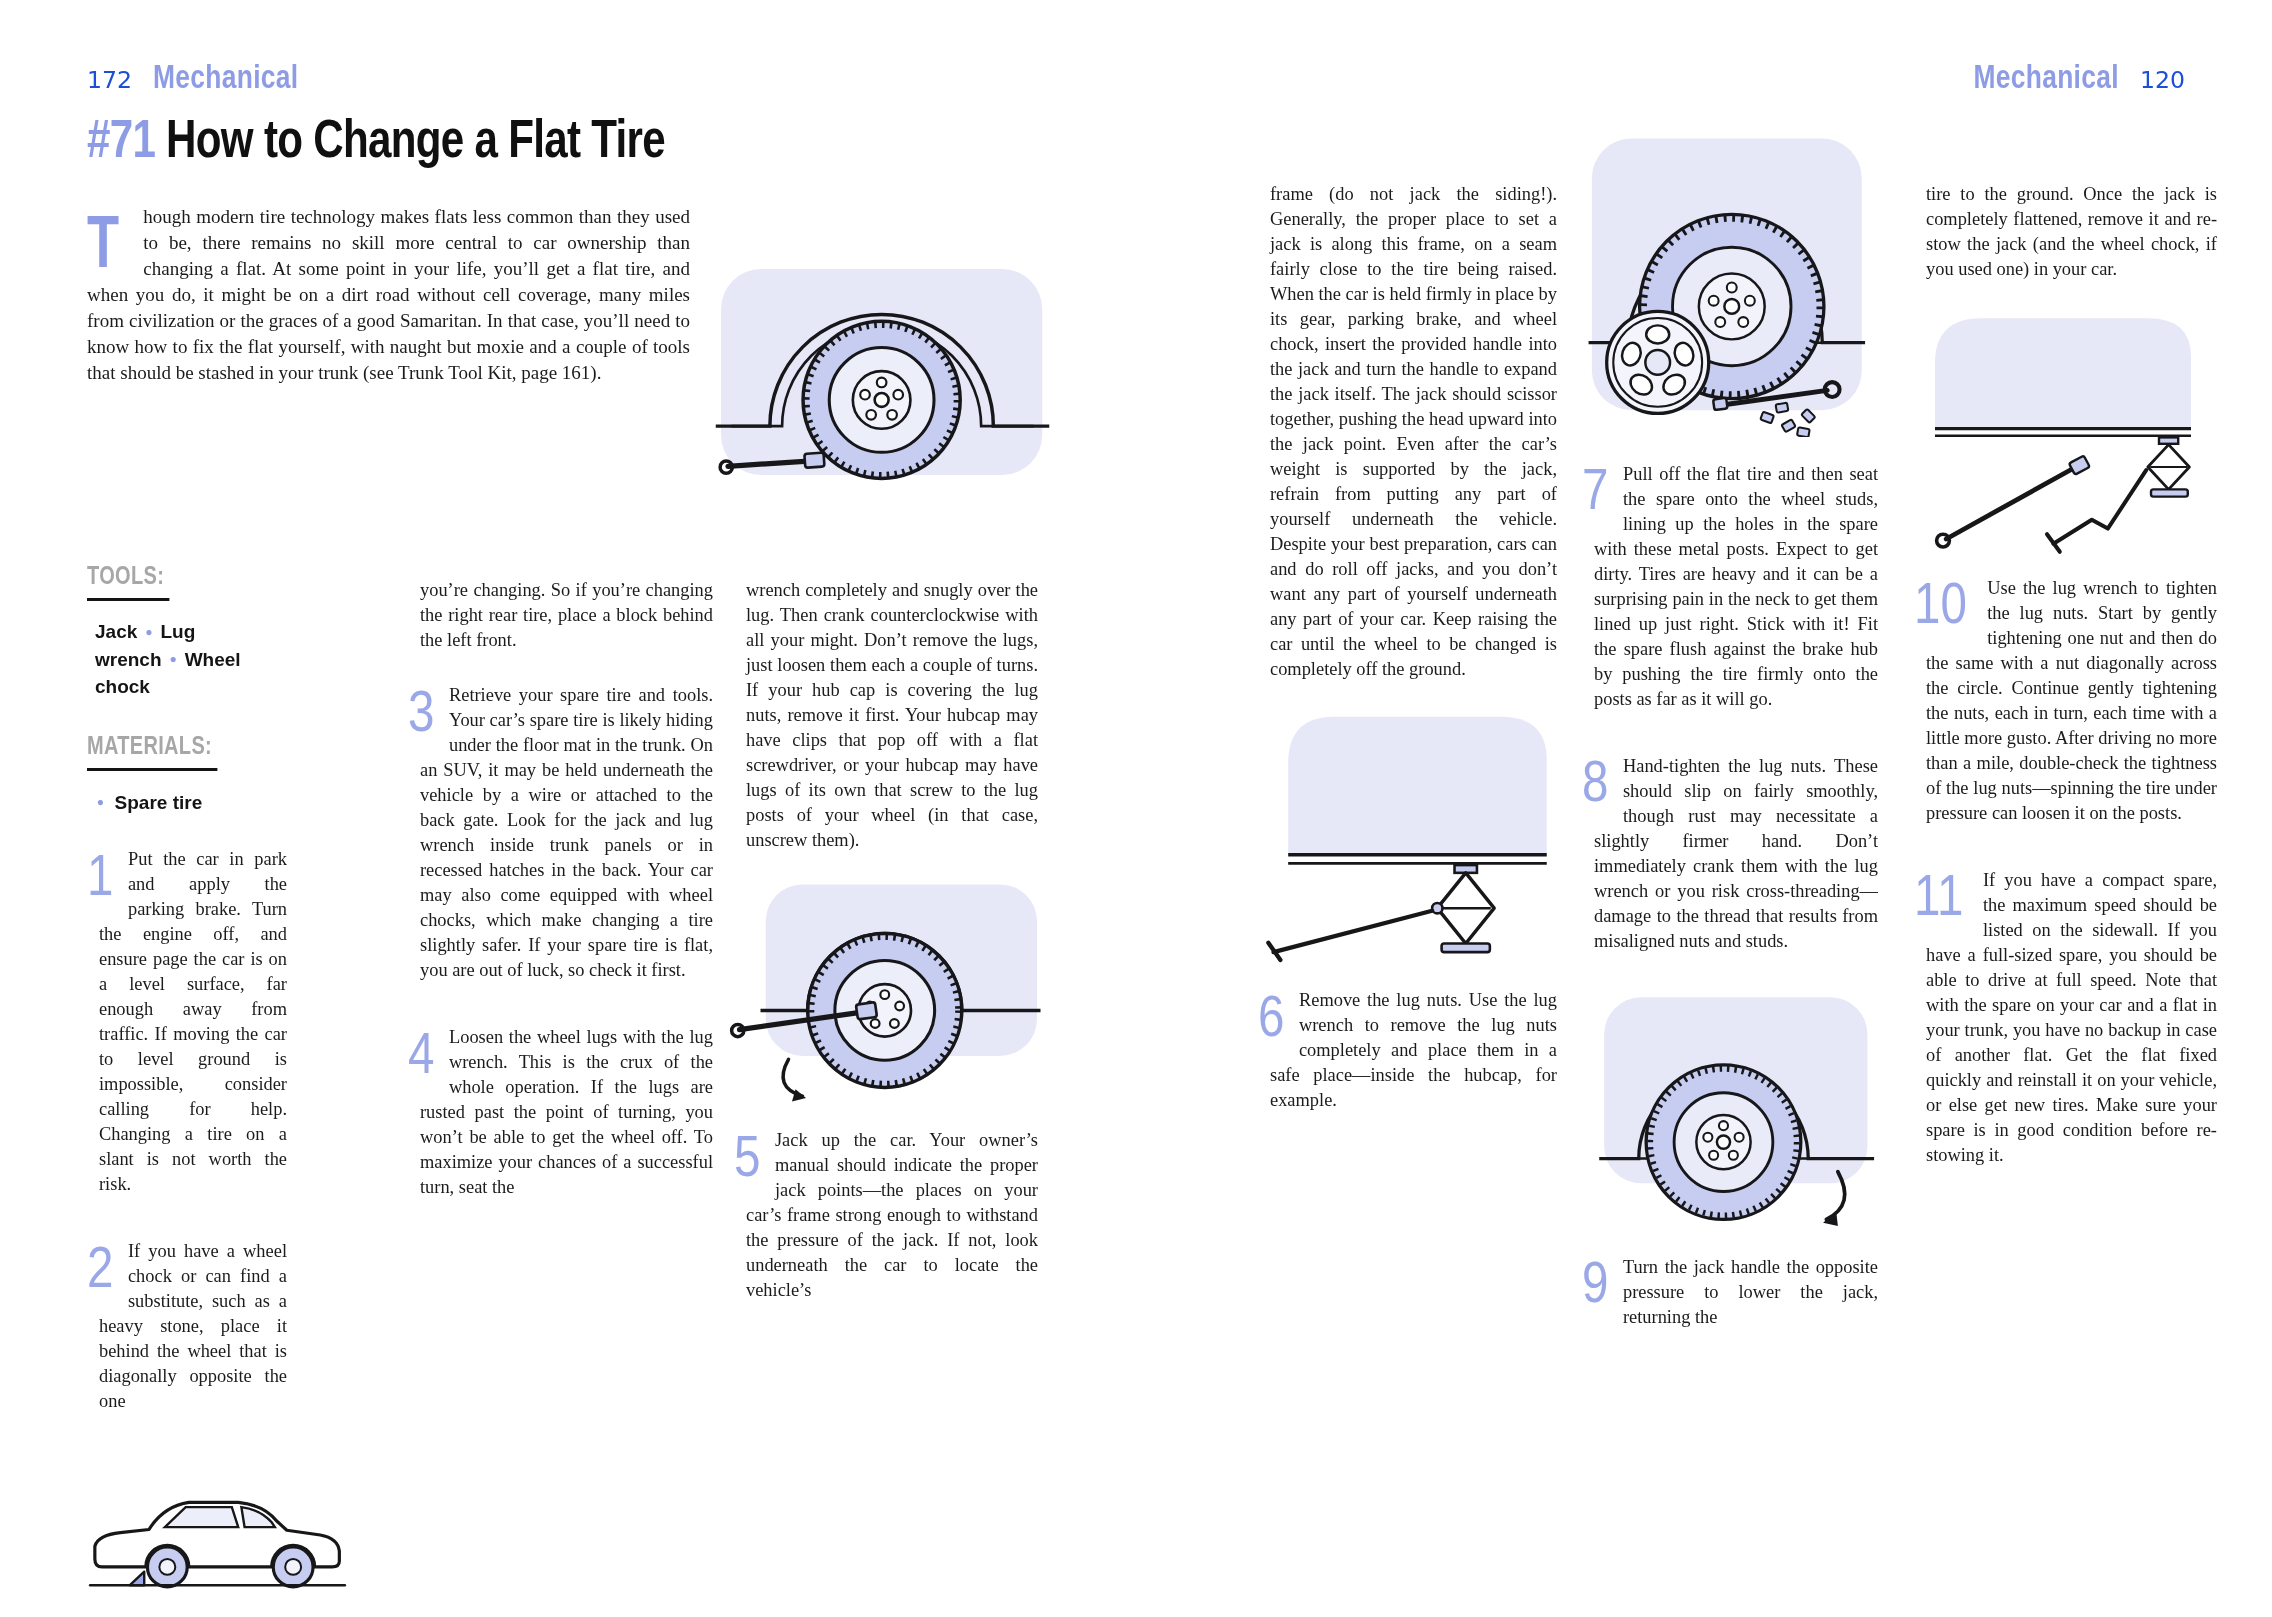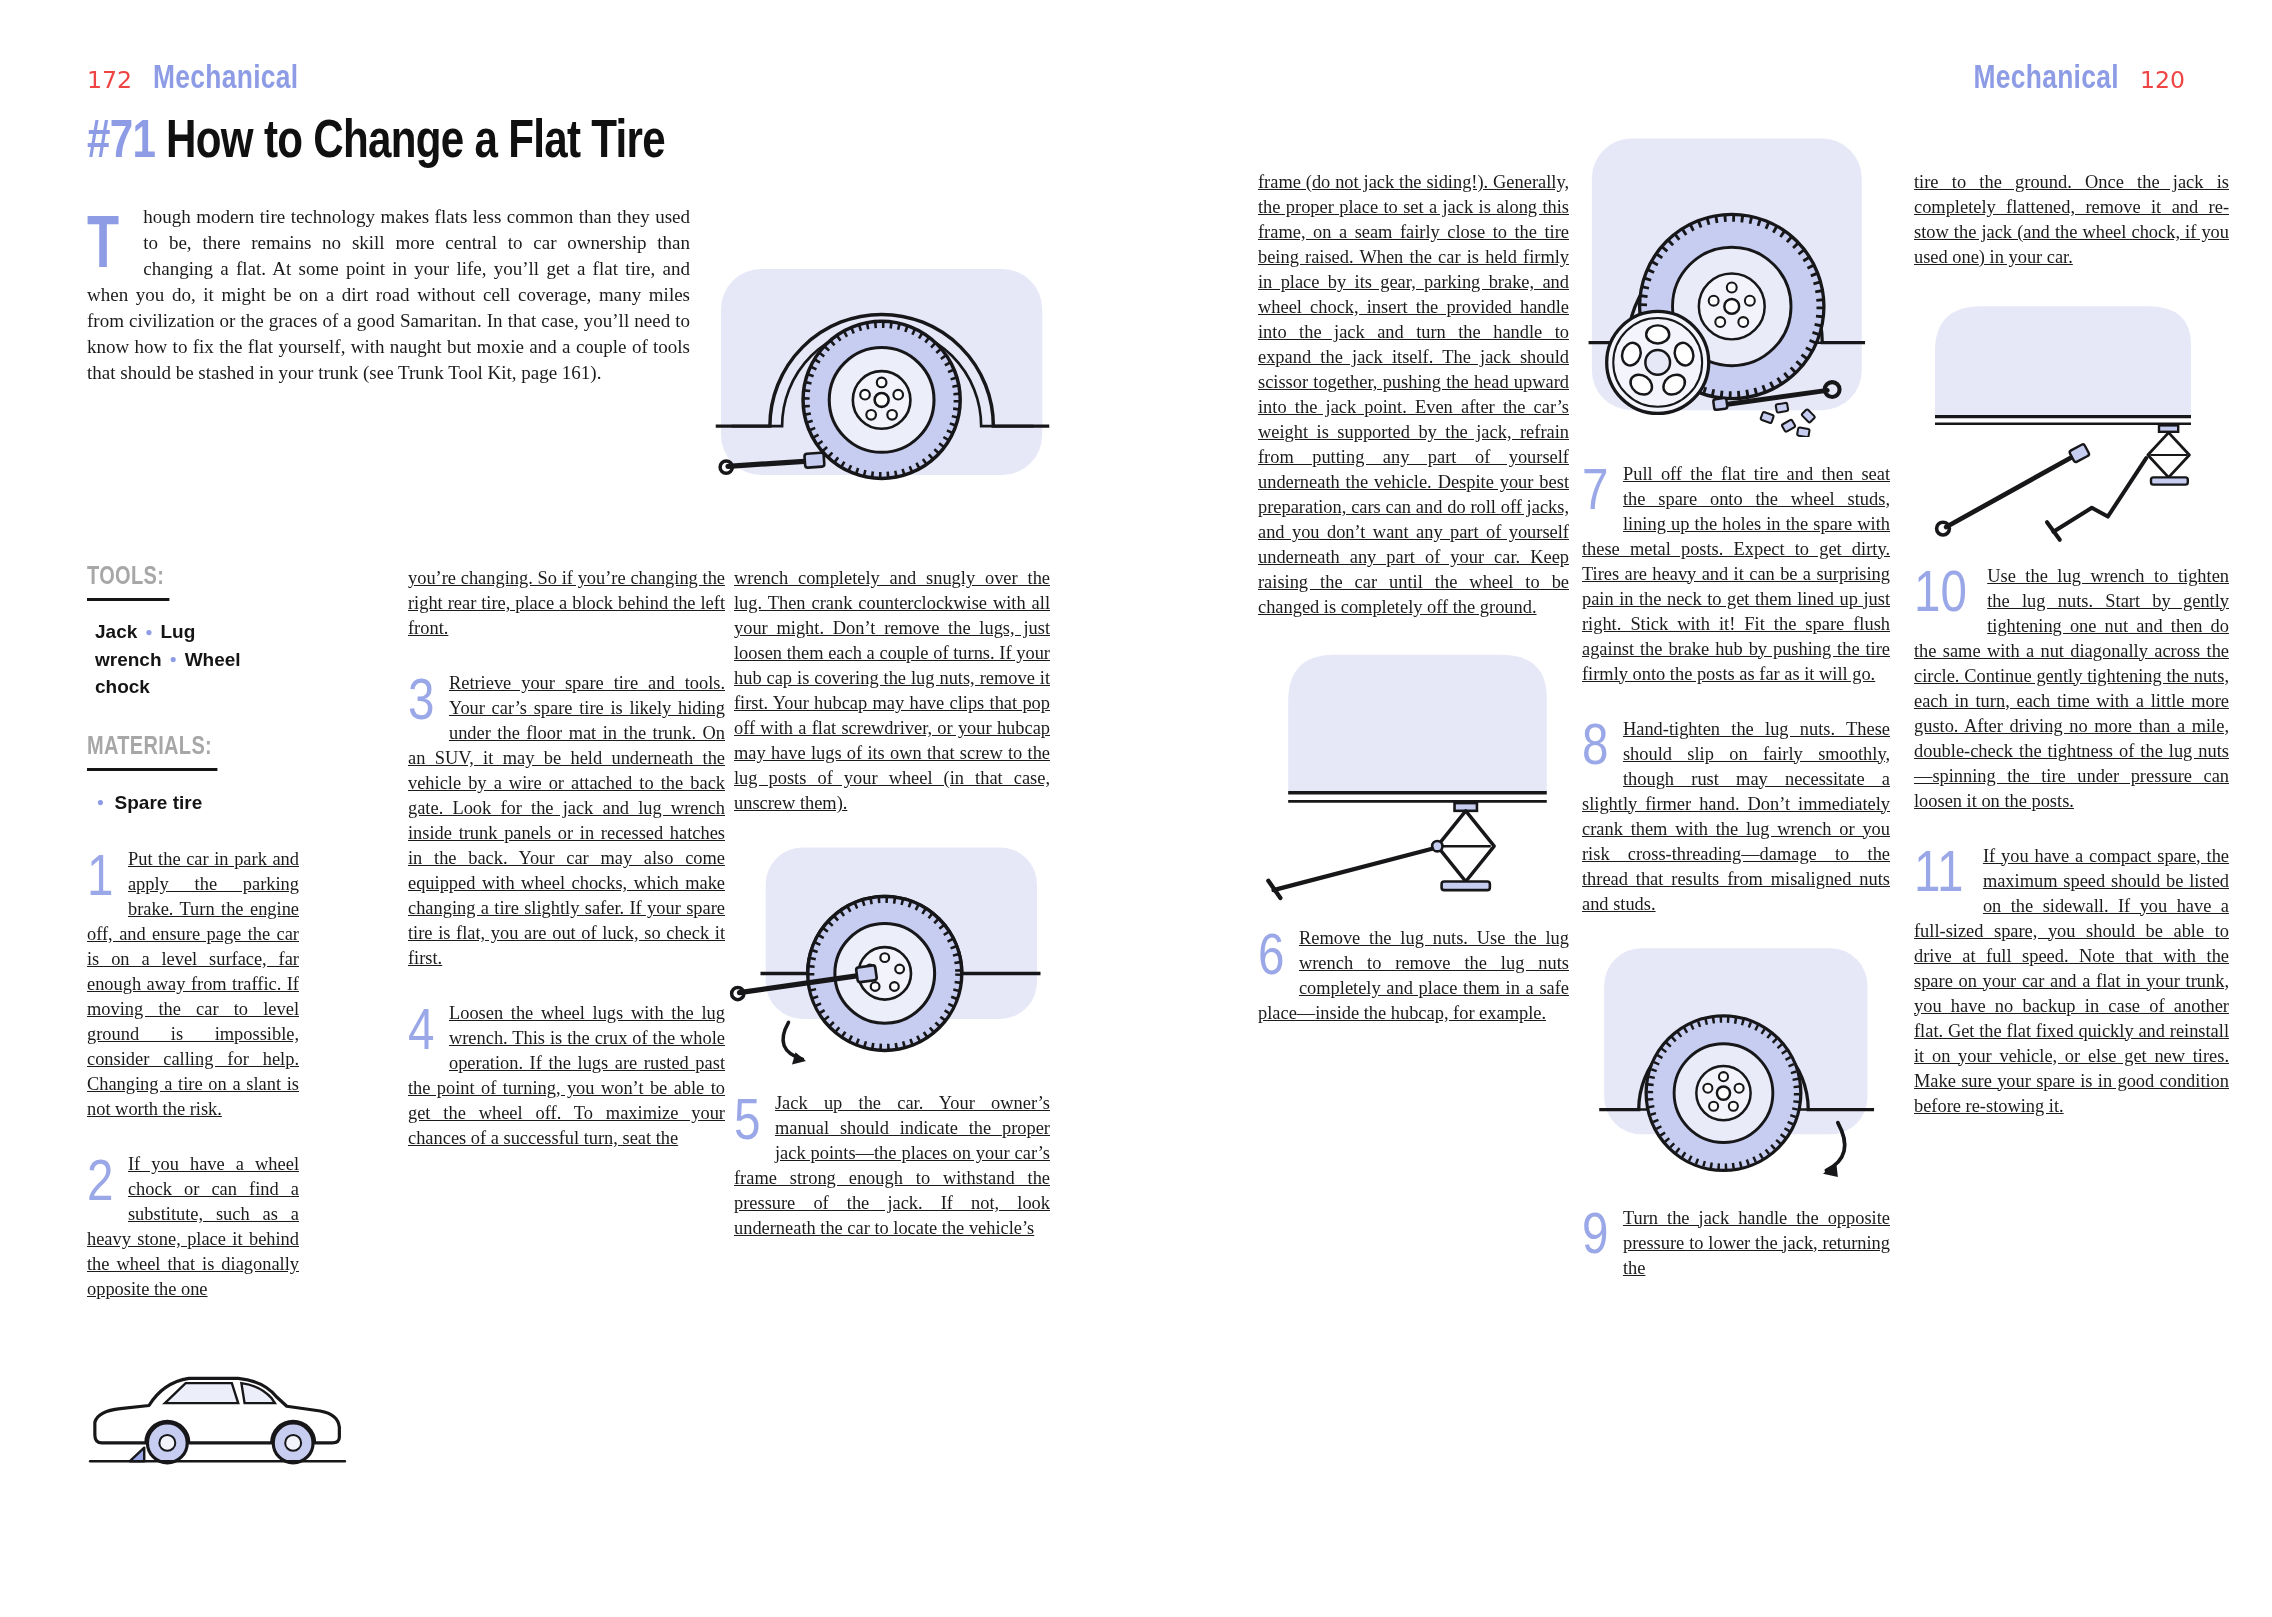--- a/index.html
+++ b/index.html
@@ -3,42 +3,42 @@
 <meta charset="utf-8">
 <style>
   html,body{margin:0;padding:0;background:#ffffff;}
   #canvas{position:relative;width:2273px;height:1617px;background:#ffffff;overflow:hidden;
           font-family:"Liberation Serif", serif;color:#1b1b1b;}
   .page{position:absolute;top:0;width:1136px;height:1617px;}
   #left-page{left:0;} #right-page{left:1136px;}
 
   
   .runhead{position:absolute;top:58px;display:flex;align-items:baseline;gap:21px;}
-  .runhead .pnum{font-family:"DejaVu Sans", sans-serif;font-size:23.6px;font-weight:400;color:#ef4444;}
+  .runhead .pnum{font-family:"DejaVu Sans", sans-serif;font-size:23.6px;font-weight:400;color:#1d4ed8;}
   .cond{display:inline-block;transform:scaleX(0.8);transform-origin:left;}
   .cond-r{display:inline-block;transform:scaleX(0.8);transform-origin:right;}
   .runhead .section{font-family:"Liberation Sans", sans-serif;font-weight:700;font-size:33px;
                     color:#8d9ce5;letter-spacing:0.4px;}
 
   
   .title-row{position:absolute;left:87px;top:107px;white-space:nowrap;
              font-family:"Liberation Sans", sans-serif;font-weight:700;font-size:54px;
              letter-spacing:-0.9px;transform:scaleX(0.78);transform-origin:left;}
   .title-row .tprefix{color:#8d9ce5;margin-right:14px;}
   .title-row .ttext{color:#101010;}
 
   
   .intro{position:absolute;left:87px;top:185px;width:603px;font-size:19px;line-height:26px;
          text-align:justify;}
   .dropcap{float:left;font-family:"Liberation Sans", sans-serif;font-weight:700;font-size:75px;
            line-height:65px;color:#8d9ce5;margin:5.2px 10.5px 0 0;transform:scaleX(0.7);transform-origin:left;}
 
   
   .col{position:absolute;}
-  .body{font-size:18.4px;line-height:25px;text-align:justify;margin:0;text-decoration:underline;}
+  .body{font-size:18.4px;line-height:25px;text-align:justify;margin:12px;}
   .step{margin-top:30px;}
   .step::after{content:"";display:block;clear:both;}
   .stepnum{float:left;font-family:"Liberation Sans", sans-serif;font-weight:400;
            font-size:58px;line-height:47px;color:#9ba8e8;margin:3.5px 8.7px 0 0;
            transform:scaleX(0.82);transform-origin:left;}
 
   
   .subhead{font-family:"Liberation Sans", sans-serif;font-weight:700;font-size:25px;color:#a7a7a7;
            letter-spacing:0.4px;display:inline-block;border-bottom:3.1px solid #141414;
            padding:0 7px 7.9px 0;margin:0 0 17.5px 0;}

